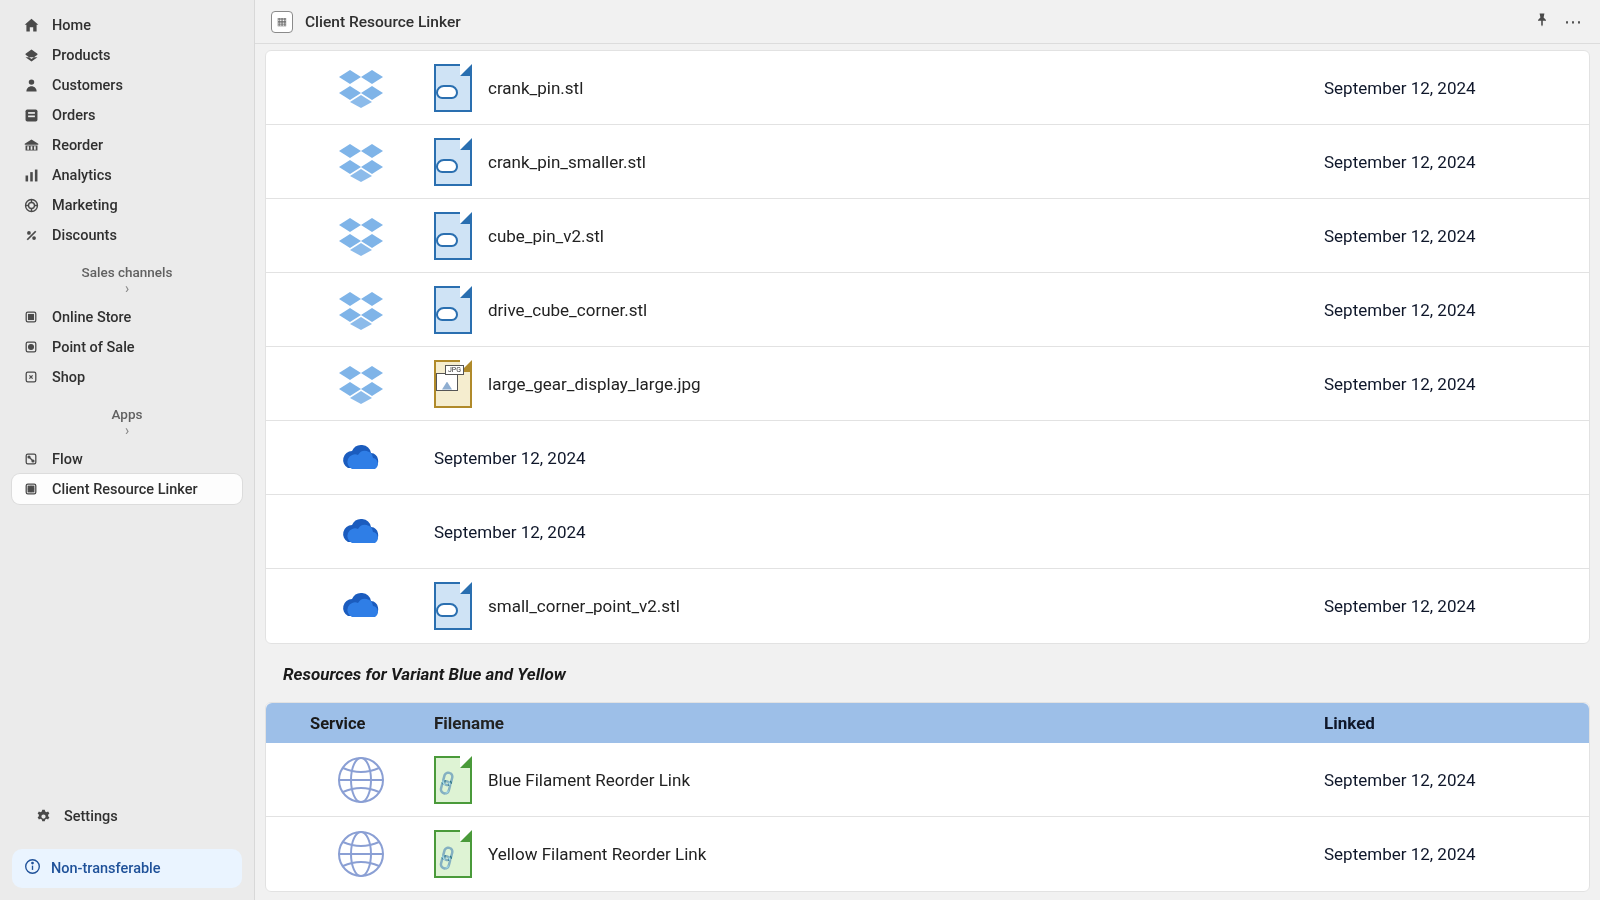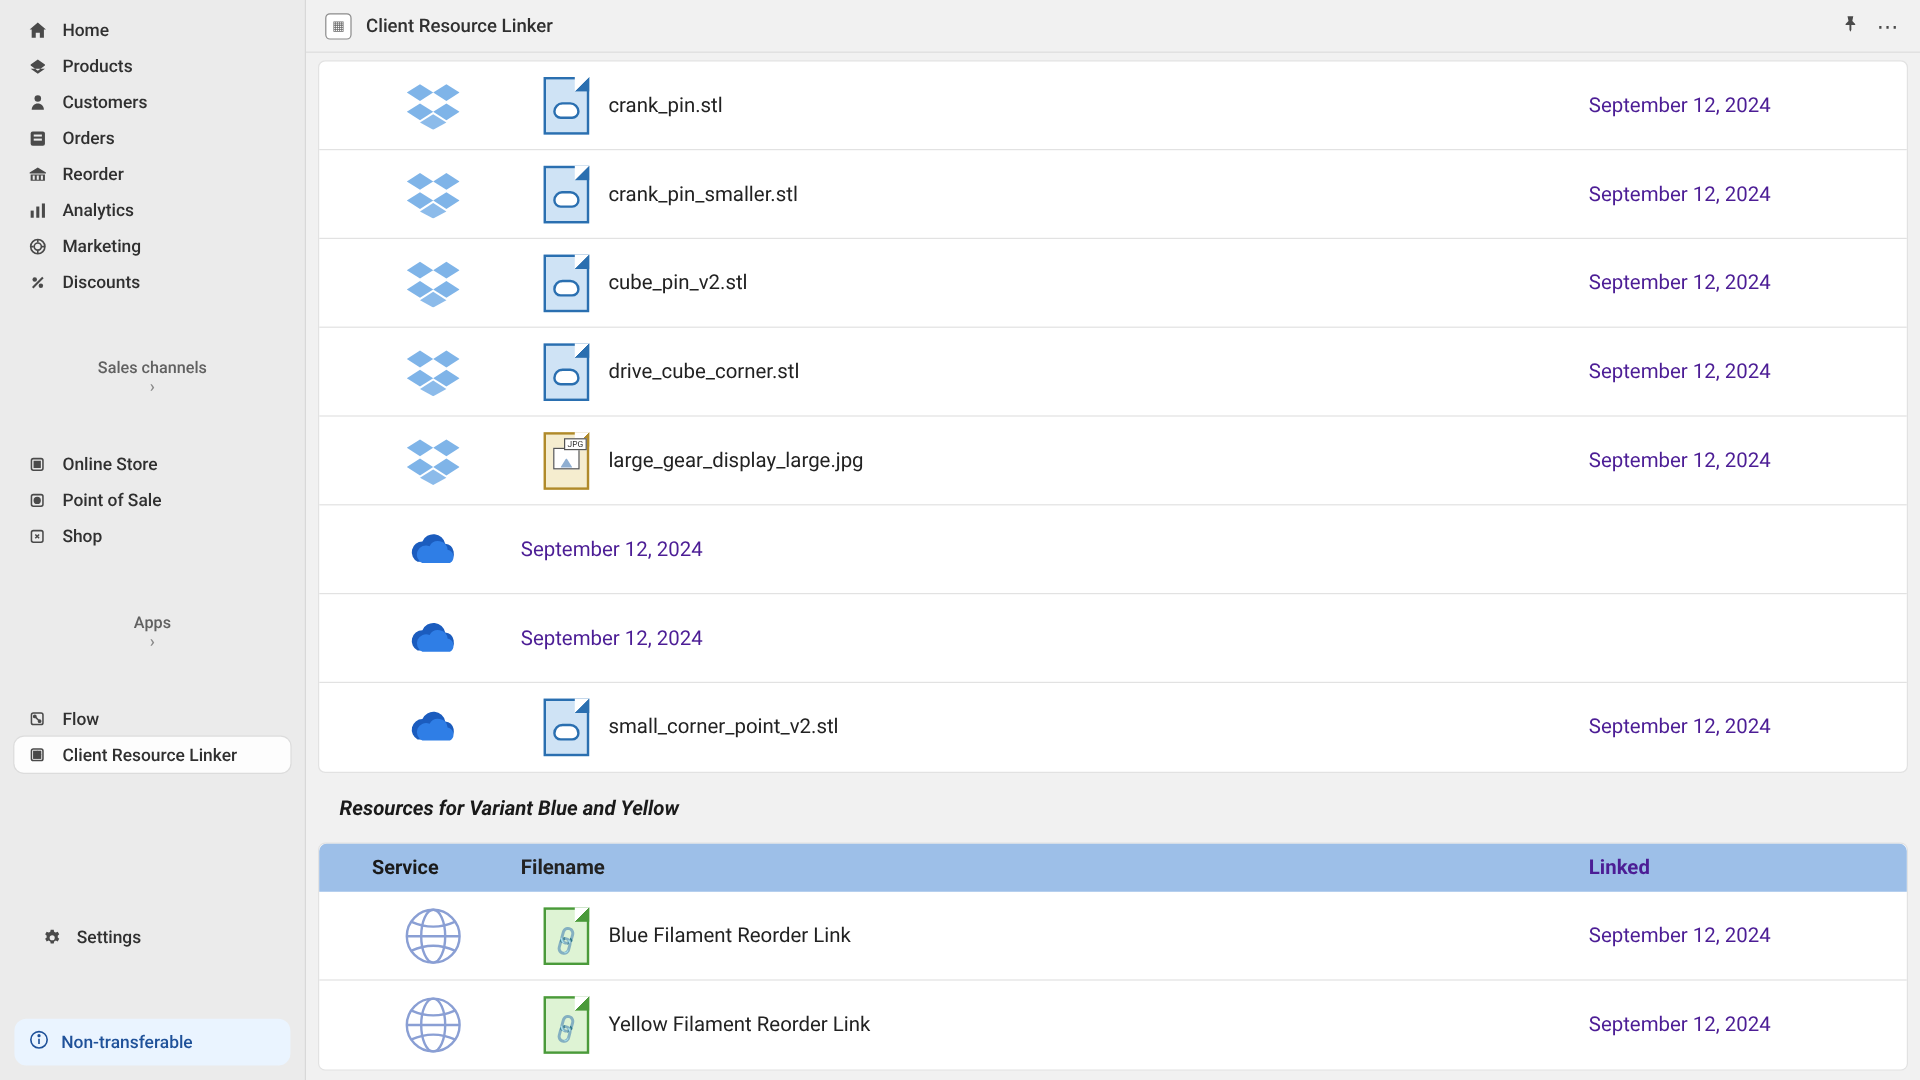--- a/index.html
+++ b/index.html
@@ -14,21 +14,20 @@
   }
   
   .sidebar {
     width: 255px;
     background: #ebebeb;
     border-right: 1px solid #d8d8d8;
     display: flex;
     flex-direction: column;
     padding-top: 10px;
     position: relative;
-    gap: 35px;
   }
   .nav-list { list-style: none; padding: 0 12px; }
   .nav-item {
     display: flex;
     align-items: center;
     height: 30px;
     padding: 0 10px;
     border-radius: 8px;
     font-size: 14.5px;
     font-weight: 500;
@@ -107,21 +106,21 @@
     display:flex;
     align-items:center;
     height: 74px;
     border-bottom: 1px solid #e2e2e2;
     padding: 0 20px 0 40px;
     gap: 18px;
   }
   .resource-row:last-child { border-bottom: none; }
   .svc-col { width: 110px; display:flex; justify-content:center; }
   .file-col { flex:1; display:flex; align-items:center; gap:16px; font-size:17px; color:#222; }
-  .date-col { width: 245px; font-size:17px; color:#4c1d95; }
+  .date-col { width: 245px; font-size:17px; color:#0f172a; }
   .variant-heading {
     font-size: 17px;
     font-weight: 700;
     color:#1a1a1a;
     padding: 20px 0 12px 18px;
     font-style: italic;
   }
   .table-header {
     display:flex;
     align-items:center;
@@ -134,21 +133,21 @@
     color:#1a1a1a;
     border-radius: 6px 6px 0 0;
   }
   .table-header .svc-col { justify-content:flex-start; padding-left:4px;}
   
   .filedoc {
     width: 38px; height: 48px;
     border: 2px solid #2a6fb0;
     background: #cfe3f5;
     position:relative;
-    display:inline-flex; align-items:center; justify-content:center;margin-left:19px;
+    display:inline-flex; align-items:center; 
   }
   .filedoc::before {
     content:"";
     position:absolute; top:-2px; right:-2px;
     width:12px; height:12px;
     background: linear-gradient(135deg, #fff 49%, #2a6fb0 51%);
   }
   .filedoc .cloud {
     width: 22px; height: 14px;
     border: 2px solid #2a6fb0;

